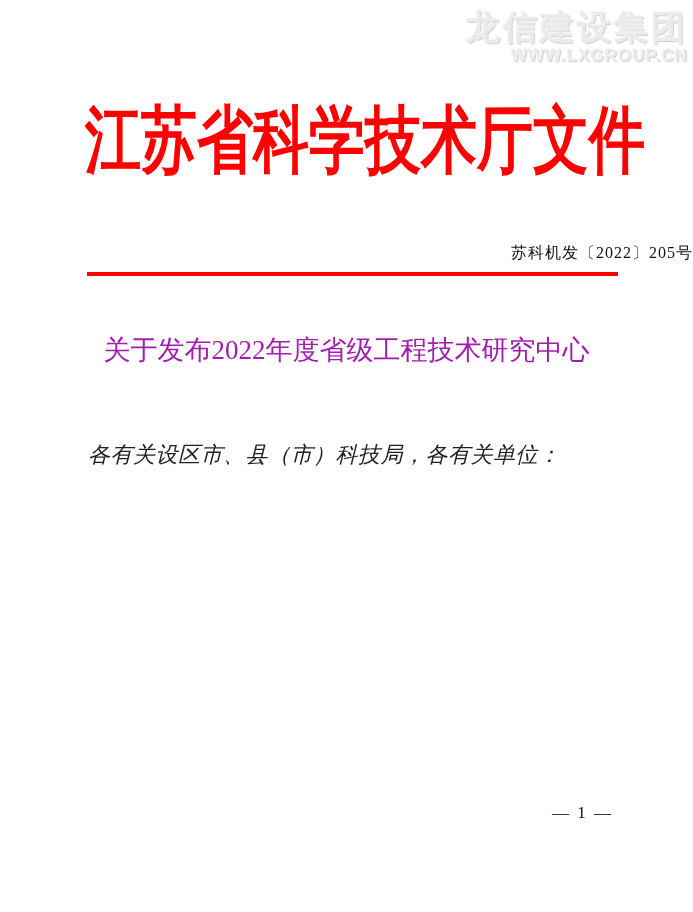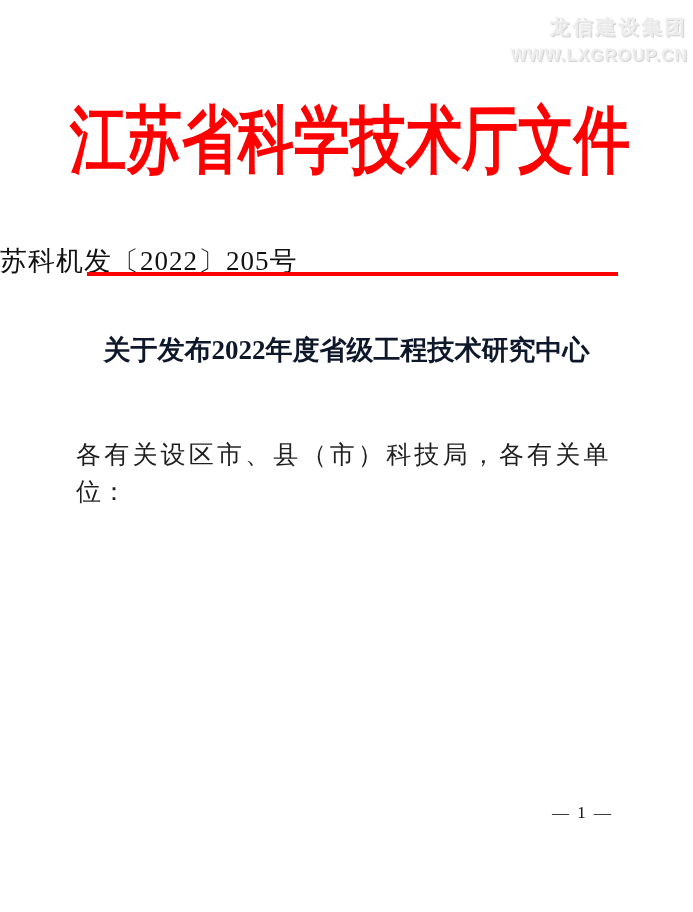--- a/index.html
+++ b/index.html
@@ -20,81 +20,83 @@
   .watermark {
     position: absolute;
     top: 10px; right: 5px;
     text-align: right;
     font-family: "Liberation Sans", "DejaVu Sans", sans-serif;
     font-weight: bold;
     color: var(--wm, #ebebeb);
     text-shadow: -1px -1px 0 #f8f8f8, 1px 1px 1px #cfcfcf;
     user-select: none;
   }
-  .wm-company { font-size: 20px; letter-spacing: 3px; line-height: 34px; }
+  .wm-company { font-size: 34px; letter-spacing: 3px; line-height: 34px; }
   .wm-site    { font-size: 17px; letter-spacing: 1px; line-height: 24px; }
 
   
   .doc-title {
     position: absolute;
     top: 94px; left: 0; width: 100%;
     text-align: center;
     white-space: nowrap;
+    padding-left: 15px;
   }
   .doc-title .inner {
     display: inline-block;
     font-size: 70px;
     font-weight: bold;
     color: var(--accent, #ff0000);
     transform: scale(0.80, 1.05);
     transform-origin: center;
     letter-spacing: 0;
   }
 
   
   .doc-number {
     position: absolute;
     top: 243px; left: 0; width: 100%;
-    text-align: left;
-    font-size: 27px;
+    text-align: right;
+    font-size: 16px;
     letter-spacing: 1px;
     color: #111;
   }
 
   
   .red-rule {
     position: absolute;
     top: 272px; left: 87px;
     width: 531px; height: 4px;
     background: var(--accent, #ff0000);
   }
 
   
   .subject {
     position: absolute;
     top: 331px; left: 0; width: 100%;
     text-align: center;
     font-size: 27px;
-    font-weight: bold;
+    font-weight: normal;
     line-height: 39px;
-    color: #0f172a;
+    color: #a21caf;
   }
   .subject .subject-line { display: block; }
 
   
   .body-text {
     position: absolute;
-    top: 436px; left: 76px;
+    top: 436px; left: 88px;
     width: 533px;
-    font-size: 25px;
+    font-size: 22px;
     line-height: 37.3px;
     text-align: justify;
     text-align-last: left;
     color: #1f1f1f;
     letter-spacing: 0.5px;
+    font-style: italic;
   }
   .body-text p { margin: 0; }
   .body-text .para { text-indent: 2em; }
 
   
   .page-number {
     position: absolute;
     top: 803px; right: 80px;
     font-size: 17px;
     letter-spacing: 2px;

